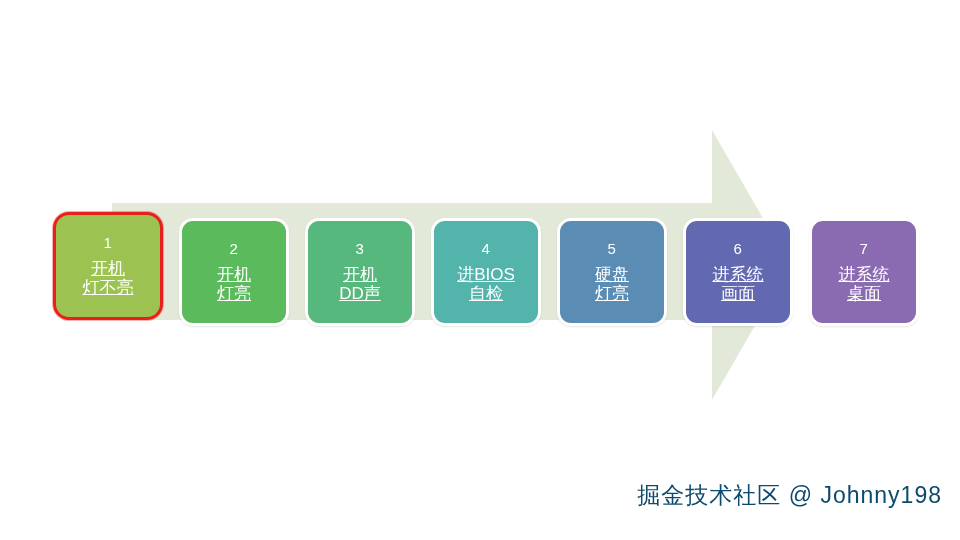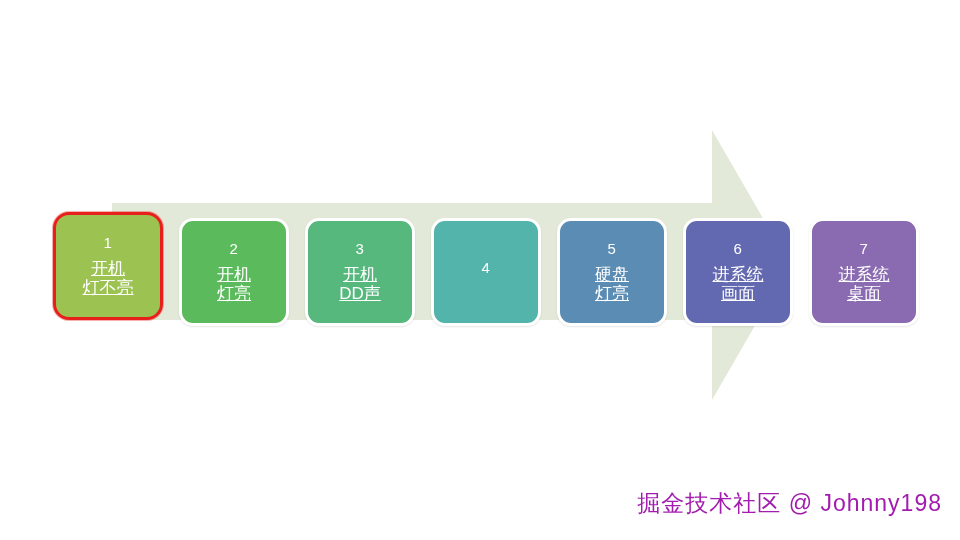--- a/index.html
+++ b/index.html
@@ -57,24 +57,24 @@
   .step-label {
     font-size: 17px;
     font-weight: 400;
     color: #ffffff;
     white-space: pre-line;
     text-decoration: underline;
   }
   #watermark {
     position: absolute;
     right: 18px;
-    bottom: 21px;
+    bottom: 29px;
     font-size: 23px;
     letter-spacing: 1px;
-    color: #a21caf;
+    color: #0c4a6e;
     text-shadow: 0 1px 0 #ffffff;
     user-select: none;
     white-space: nowrap;
   }
 </style>
 </head>
 <body>
 
 <div id="stage">
 
@@ -95,20 +95,22 @@
   </div>
 
   <div class="step-box" style="left: 305px; top: 218px; background: rgb(87, 184, 125);" id="box3">
     <div class="step-num">3</div>
     <div class="step-label">开机
 DD声</div>
   </div>
 
   <div class="step-box" style="left: 431px; top: 218px; background: rgb(83, 180, 172);" id="box4">
     <div class="step-num">4</div>
+    <div class="step-label">进BIOS
+自检</div>
   </div>
 
   <div class="step-box" style="left: 557px; top: 218px; background: rgb(90, 140, 180);" id="box5">
     <div class="step-num">5</div>
     <div class="step-label">硬盘
 灯亮</div>
   </div>
 
   <div class="step-box" style="left: 683px; top: 218px; background: rgb(98, 105, 176);" id="box6">
     <div class="step-num">6</div>

